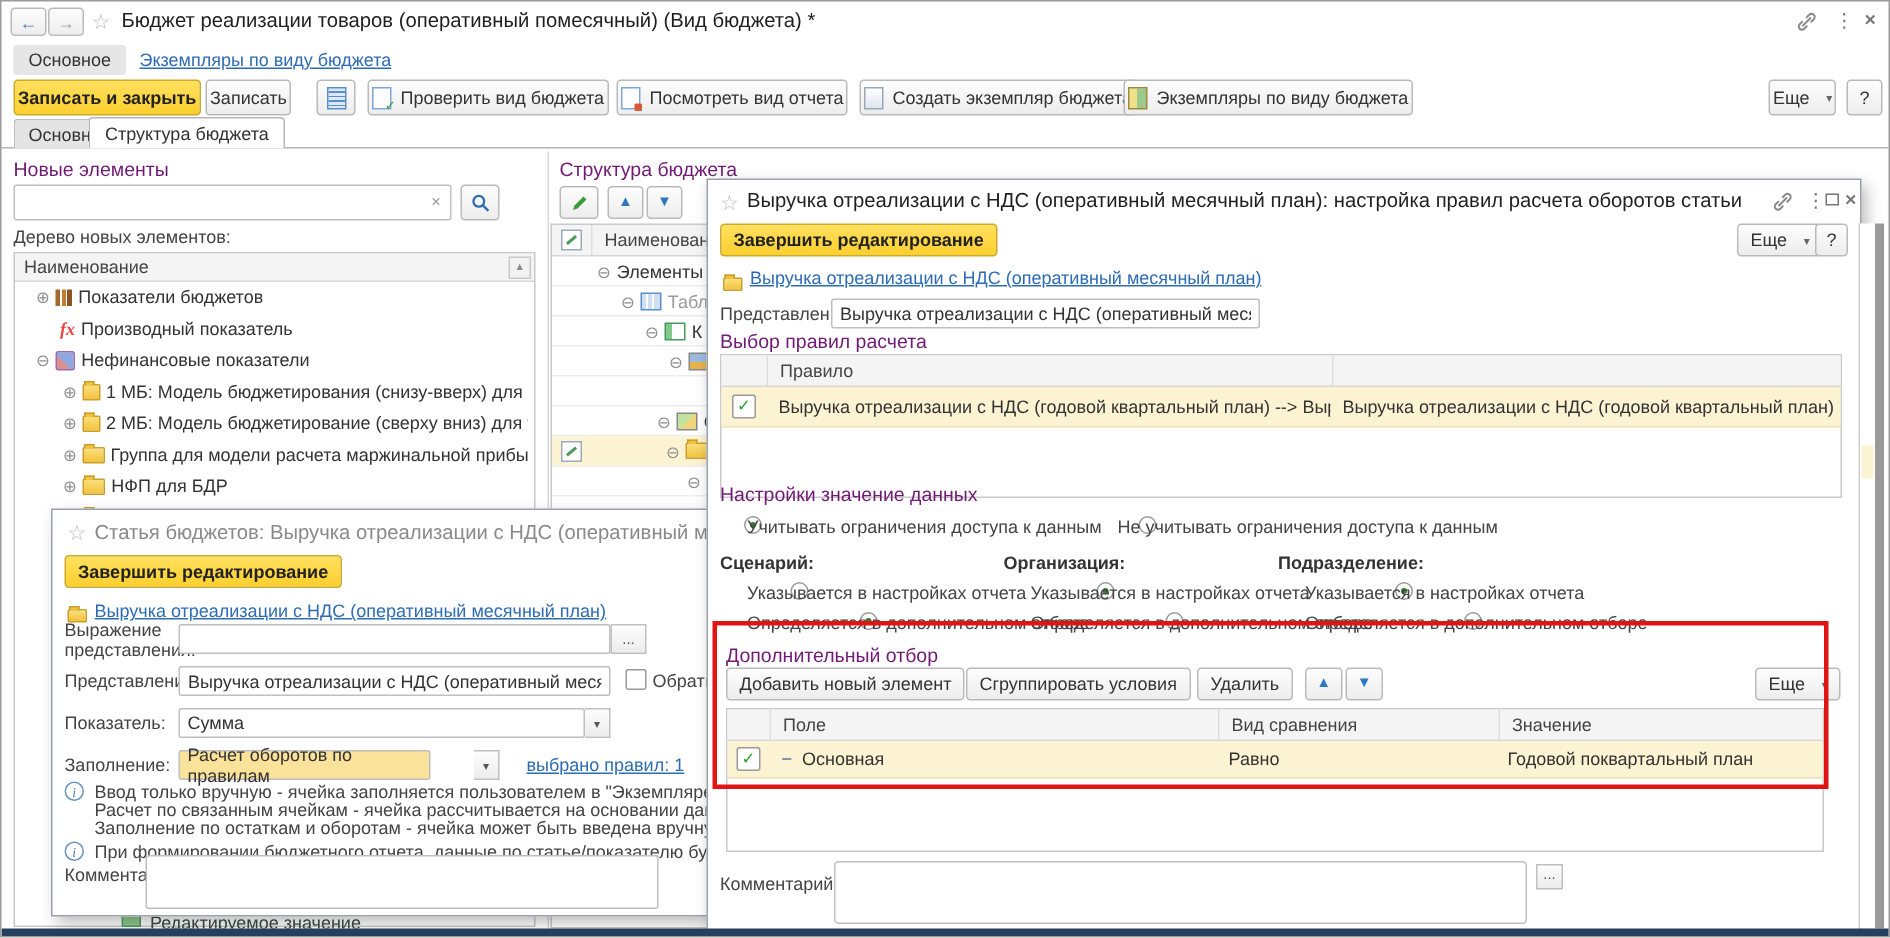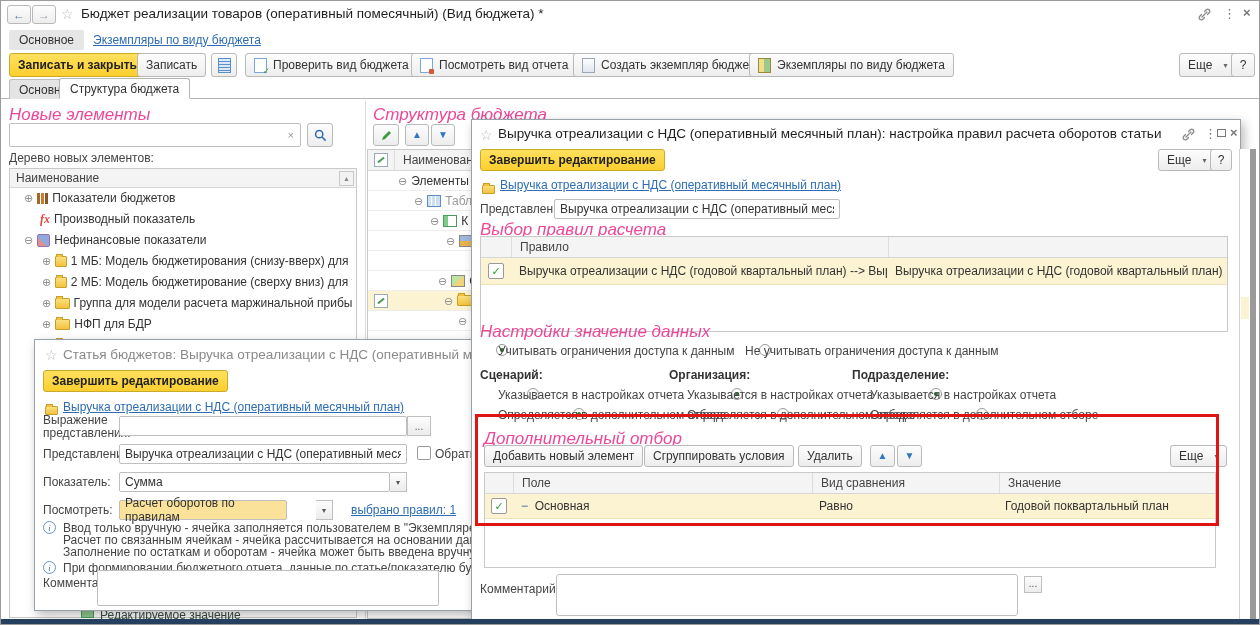--- a/index.html
+++ b/index.html
@@ -1,25 +1,25 @@
 <!DOCTYPE html>
 <html><head>
 <meta charset="utf-8">
 <style>
   html,body{margin:0;padding:0;background:#cfcfcf;font-family:"Liberation Sans","DejaVu Sans",sans-serif;font-size:12px;color:#333;}
   .win{position:relative;width:1260px;height:625px;background:#fff;border:1px solid #9b9b9b;box-sizing:border-box;overflow:hidden;}
   .a{position:absolute;box-sizing:border-box;}
   .nowrap{white-space:nowrap;overflow:hidden;}
   .btn{display:inline-flex;align-items:center;justify-content:center;gap:6px;background:linear-gradient(#fdfdfd,#ededed);
-       border:1px solid #b9b9b9;border-radius:3px;height:24px;padding:0 8px;font-size:12px;color:#333;cursor:pointer;}
+       border:1px solid #b9b9b9;border-radius:3px;height:24px;padding:0 2px;font-size:12px;color:#333;cursor:pointer;}
   .btn-y{background:linear-gradient(#ffe05e,#fccf2f);border:1px solid #c9ab27;font-weight:bold;color:#222;}
   .btn-sm{height:22px;padding:0 8px;}
   .more::after{content:"▾";font-size:8px;color:#666;margin-left:5px;}
   .lnk{color:#2d6cb4;text-decoration:underline;cursor:pointer;}
-  .grn{color:#ec4899;font-size:17px;font-style:italic;}
+  .grn{color:#701a75;font-size:13px;}
   .inp{background:#fff;border:1px solid #bfbfbf;border-radius:2px;display:flex;align-items:center;padding:0 5px;height:20px;font-size:12px;color:#333;}
   input.inp{outline:none;}
   .dd{width:17px;height:20px;border:1px solid #bfbfbf;border-left:none;background:linear-gradient(#fdfdfd,#ececec);
       display:flex;align-items:center;justify-content:center;cursor:pointer;}
   .dd::after{content:"▾";font-size:8px;color:#555;}
   .dots{border:1px solid #bfbfbf;background:linear-gradient(#fdfdfd,#ececec);display:flex;align-items:flex-end;justify-content:center;cursor:pointer;}
   .dots::after{content:"...";font-size:10px;color:#555;line-height:10px;padding-bottom:3px;}
   .tbl{background:#fff;border:1px solid #c9c9c9;}
   .th{background:#f4f4f4;border-bottom:1px solid #d7d7d7;color:#444;display:flex;align-items:center;}
   .rowy{background:#fcf3d2;}
@@ -263,21 +263,21 @@
     <input class="a inp" style="left: 84px; top: 104px; width: 288px;" value="Выручка отреализации с НДС (оперативный месячный план)">
     <span class="a chk" style="left:382px;top:106px;"></span>
     <span class="a nowrap" style="left:400px;top:107px;width:120px;color:#444;">Обратный з</span>
 
     <span class="a" style="left:8px;top:135px;color:#444;">Показатель:</span>
     <div class="a inp" style="left:84px;top:132px;width:271px;">
         <span>Сумма</span>
       </div>
     <div class="a dd" style="left:355px;top:132px;"></div>
 
-    <span class="a" style="left:8px;top:163px;color:#444;">Посмотреть:</span>
+    <span class="a" style="left:8px;top:163px;color:#444;">Заполнение:</span>
     <div class="a inp" style="left:84px;top:160px;width:168px;background:#fbe29b;">
         <span>Расчет оборотов по правилам</span>
       </div>
     <div class="a dd" style="left:281px;top:160px;"></div>
     <span class="a lnk" style="left:316px;top:163px;">выбрано правил: 1</span>
 
     <span class="a iinfo" style="left:8px;top:181px;"></span>
     <div class="a nowrap" style="left:28px;top:181px;width:415px;color:#444;">Ввод только вручную - ячейка заполняется пользователем в "Экземпляре бюджета", при автозап</div>
     <div class="a nowrap" style="left:28px;top:193px;width:415px;color:#444;">Расчет по связанным ячейкам - ячейка рассчитывается на основании данных других ячеек бюдж</div>
     <div class="a nowrap" style="left:28px;top:205px;width:415px;color:#444;">Заполнение по остаткам и оборотам - ячейка может быть введена вручную или заполнена данны</div>

